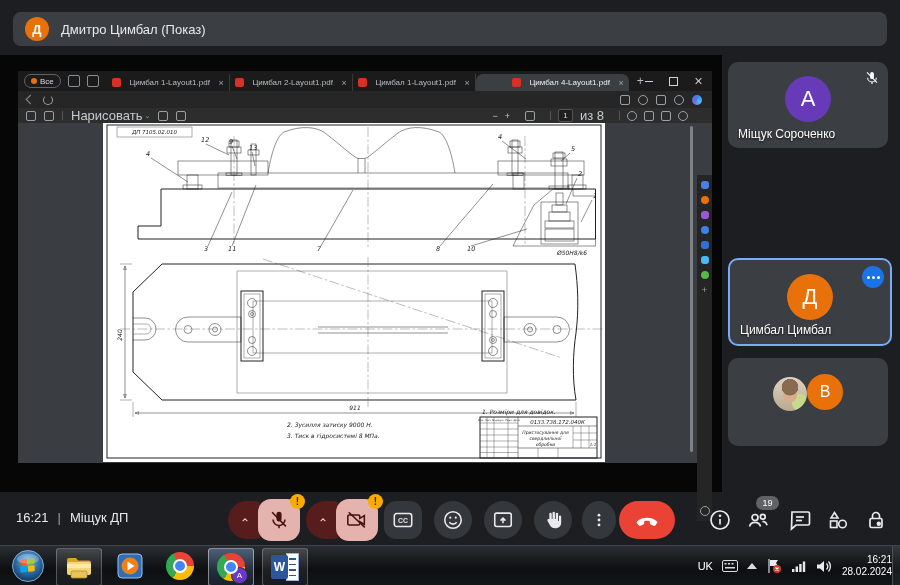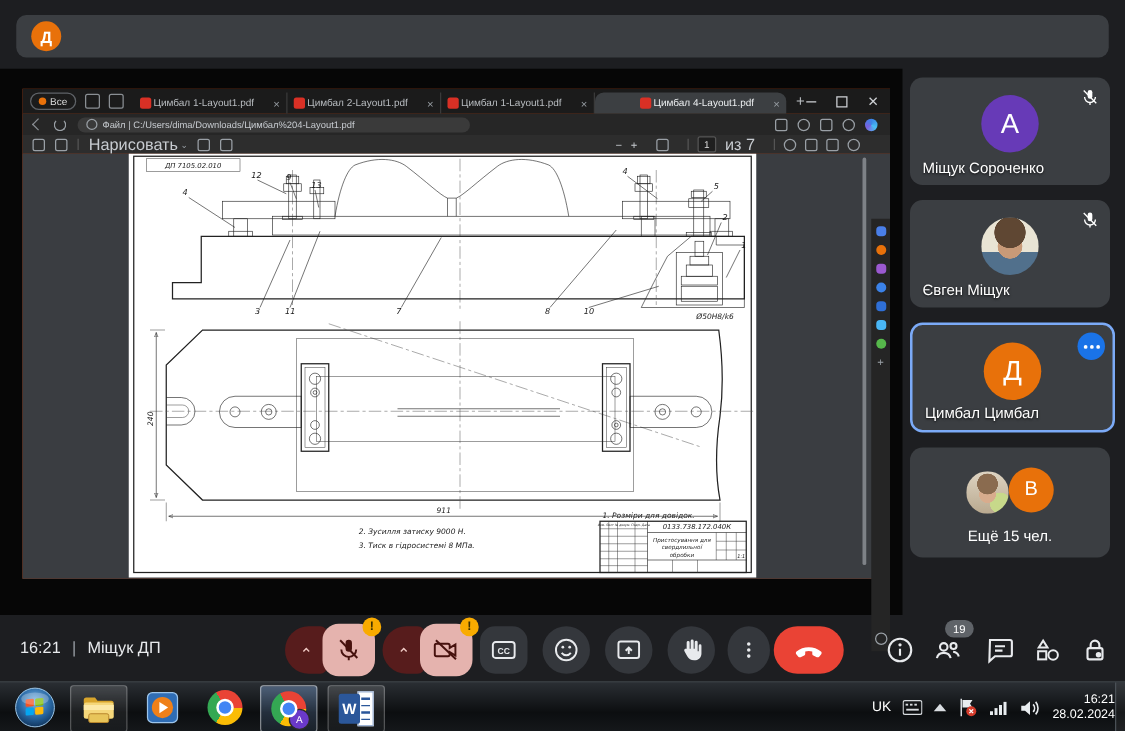--- a/index.html
+++ b/index.html
@@ -11,21 +11,21 @@
   .banner .btitle{color:#e8eaed;font-size:13px;}
   
   .stage{position:absolute;left:0;top:55px;width:722px;height:437px;background:#060606;}
   .bwin{position:absolute;left:18px;top:16px;width:694px;height:392px;background:#c2410c;}
   .tabbar{position:absolute;left:0;top:0;width:100%;height:20px;background:#1b1b1b;display:flex;align-items:center;}
   .chip{display:flex;align-items:center;gap:3px;border:1px solid #5f6368;border-radius:8px;height:12px;padding:0 6px;margin-left:6px;}
   .chip .dot{width:6px;height:6px;border-radius:50%;background:#e8710a;}
   .chip span{font-size:8px;color:#ddd;}
   .mini{width:10px;height:10px;border:1px solid #8a8f94;border-radius:2px;margin-left:7px;}
   .tabs{display:flex;align-items:flex-end;height:100%;margin-left:8px;}
-  .tab{width:112px;height:17px;display:flex;align-items:center;gap:2px;padding:0 5px;border-right:1px solid #3a3a3a;color:#b9bdc1;font-size:8px;}
+  .tab{width:112px;height:17px;display:flex;align-items:center;gap:2px;padding:0 5px;border-right:1px solid #3a3a3a;color:#b9bdc1;font-size:8px;text-align:center;}
   .tab.active{background:#3c3f42;border-radius:7px 7px 0 0;color:#eceff1;border-right:none;padding-left:36px;}
   .tab .lbl{white-space:nowrap;overflow:hidden;text-overflow:ellipsis;flex:1;}
   .pdfico{width:9px;height:9px;background:#d93025;border-radius:2px;flex:none;}
   .tclose{color:#9aa0a6;font-size:9px;flex:none;}
   .newtab{color:#b9bdc1;font-size:12px;margin-left:8px;}
   .wctrls{margin-left:auto;display:flex;align-items:center;gap:16px;padding-right:10px;}
   .wmin{width:8px;height:1px;background:#cfd2d6;}
   .wmax{width:7px;height:7px;border:1px solid #cfd2d6;}
   .wclose{position:relative;width:8px;height:8px;}
   .wclose::before,.wclose::after{content:"";position:absolute;left:3.5px;top:0;width:1px;height:8px;background:#cfd2d6;}
@@ -112,20 +112,21 @@
 </style>
 </head>
 <body>
 
 <div id="app">
 
   <div class="banner">
     <div class="avatar">
         <span>Д</span>
       </div>
+    <div class="btitle">Дмитро Цимбал (Показ)</div>
   </div>
 
   <div class="stage">
     <div class="bwin">
 
       <div class="tabbar">
         <div class="chip">
           <div class="dot"></div>
           <span>Все</span>
         </div>
@@ -157,24 +158,20 @@
         <div class="wctrls">
           <div class="wmin"></div>
           <div class="wmax"></div>
           <div class="wclose"></div>
         </div>
       </div>
 
       <div class="addrbar">
         <div class="navarr"></div>
         <div class="reload"></div>
-        <div class="addr">
-          <div class="info-i"></div>
-          <span>Файл | C:/Users/dima/Downloads/Цимбал%204-Layout1.pdf</span>
-        </div>
         <div class="addr-right">
           <div class="xico"></div>
           <div class="xico round"></div>
           <div class="xico"></div>
           <div class="xico round"></div>
           <div class="copilot"></div>
         </div>
       </div>
 
       <div class="pdfbar">
@@ -184,21 +181,21 @@
         <span class="pb-txt">Нарисовать</span>
         <span class="pb-car">⌄</span>
         <div class="pb-ic"></div>
         <div class="pb-ic"></div>
         <div class="pb-right">
           <span class="pb-glyph">−</span>
           <span class="pb-glyph">+</span>
           <div class="pb-ic"></div>
           <div class="pb-sep"></div>
           <div class="pagebox">1</div>
-          <span class="pb-txt" style="margin-left:0">из 7</span>
+          <span class="pb-txt" style="margin-left:0">из 8</span>
           <div class="pb-sep"></div>
           <div class="xico round"></div>
           <div class="xico"></div>
           <div class="xico"></div>
           <div class="xico round"></div>
         </div>
       </div>
 
       <div class="content">
         <div class="page">
@@ -405,53 +402,40 @@
           <line x1="12" y1="18" x2="12" y2="21"></line>
           <line x1="4.5" y1="3.5" x2="19.5" y2="19"></line>
         </g>
       </svg>
     <div class="av" style="background:#673ab7;">
         <span>А</span>
       </div>
     <div class="name">Міщук Сороченко</div>
   </div>
 
-  <div class="tile" style="top:160px;height:86px;">
-    <svg class="micoff" viewBox="0 0 24 24">
-        <g stroke="#fff" fill="#fff" stroke-width="1.6">
-          <rect x="9.2" y="3" width="5.6" height="10.5" rx="2.8" stroke="none"></rect>
-          <path d="M5.5 11.5a6.5 6.5 0 0 0 13 0" fill="none"></path>
-          <line x1="12" y1="18" x2="12" y2="21"></line>
-          <line x1="4.5" y1="3.5" x2="19.5" y2="19"></line>
-        </g>
-      </svg>
-    <div class="av photo-lg"></div>
-    <div class="name">Євген Міщук</div>
-  </div>
 
   <div class="tile tile3" style="top:258px;height:84px;">
     <div class="menu3">
         <i></i>
         <i></i>
         <i></i>
       </div>
     <div class="av" style="background:#e8710a;">
         <span>Д</span>
       </div>
     <div class="name">Цимбал Цимбал</div>
   </div>
 
   <div class="tile" style="top:358px;height:88px;">
     <div class="t4av">
       <div class="photo-sm"></div>
       <div class="bcirc">
           <span>В</span>
         </div>
     </div>
-    <div class="t4label">Ещё 15 чел.</div>
   </div>
 
   <div class="callbar">
     <div class="meetinfo">
       <span>16:21</span>
       <span class="sep">|</span>
       <span>Міщук ДП</span>
     </div>
 
     <div class="grp" style="left:228px;width:78px;">

